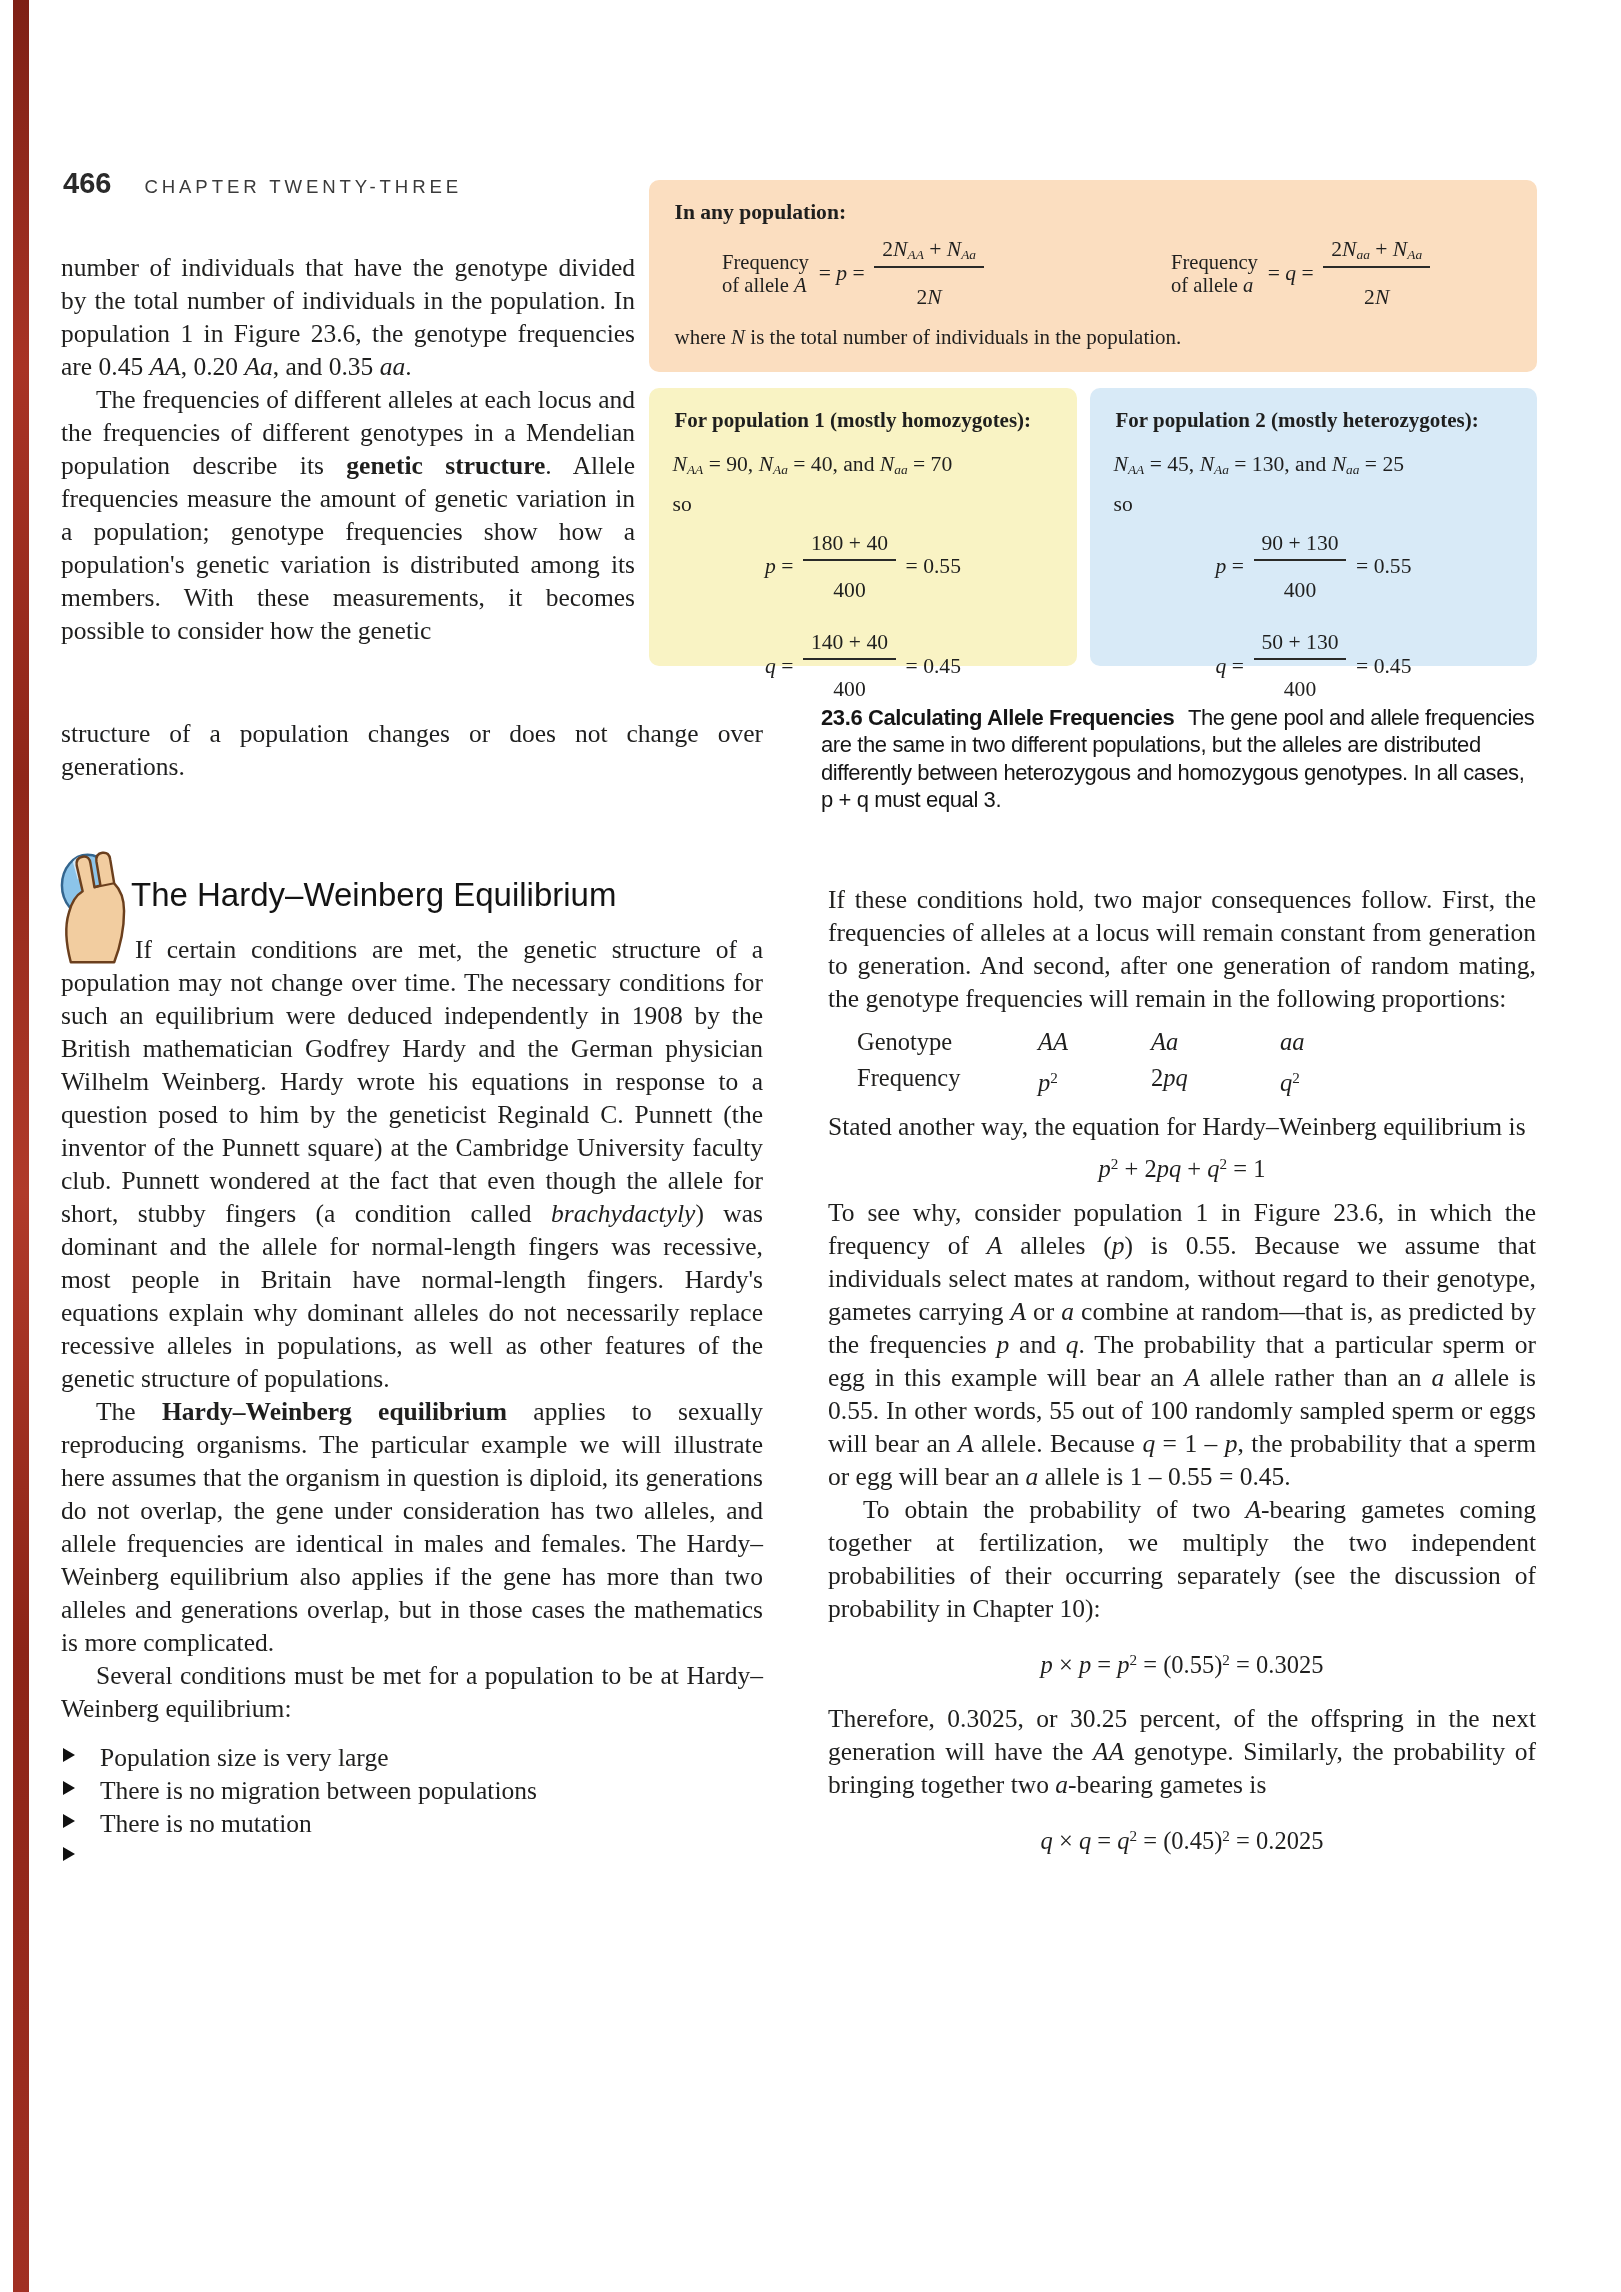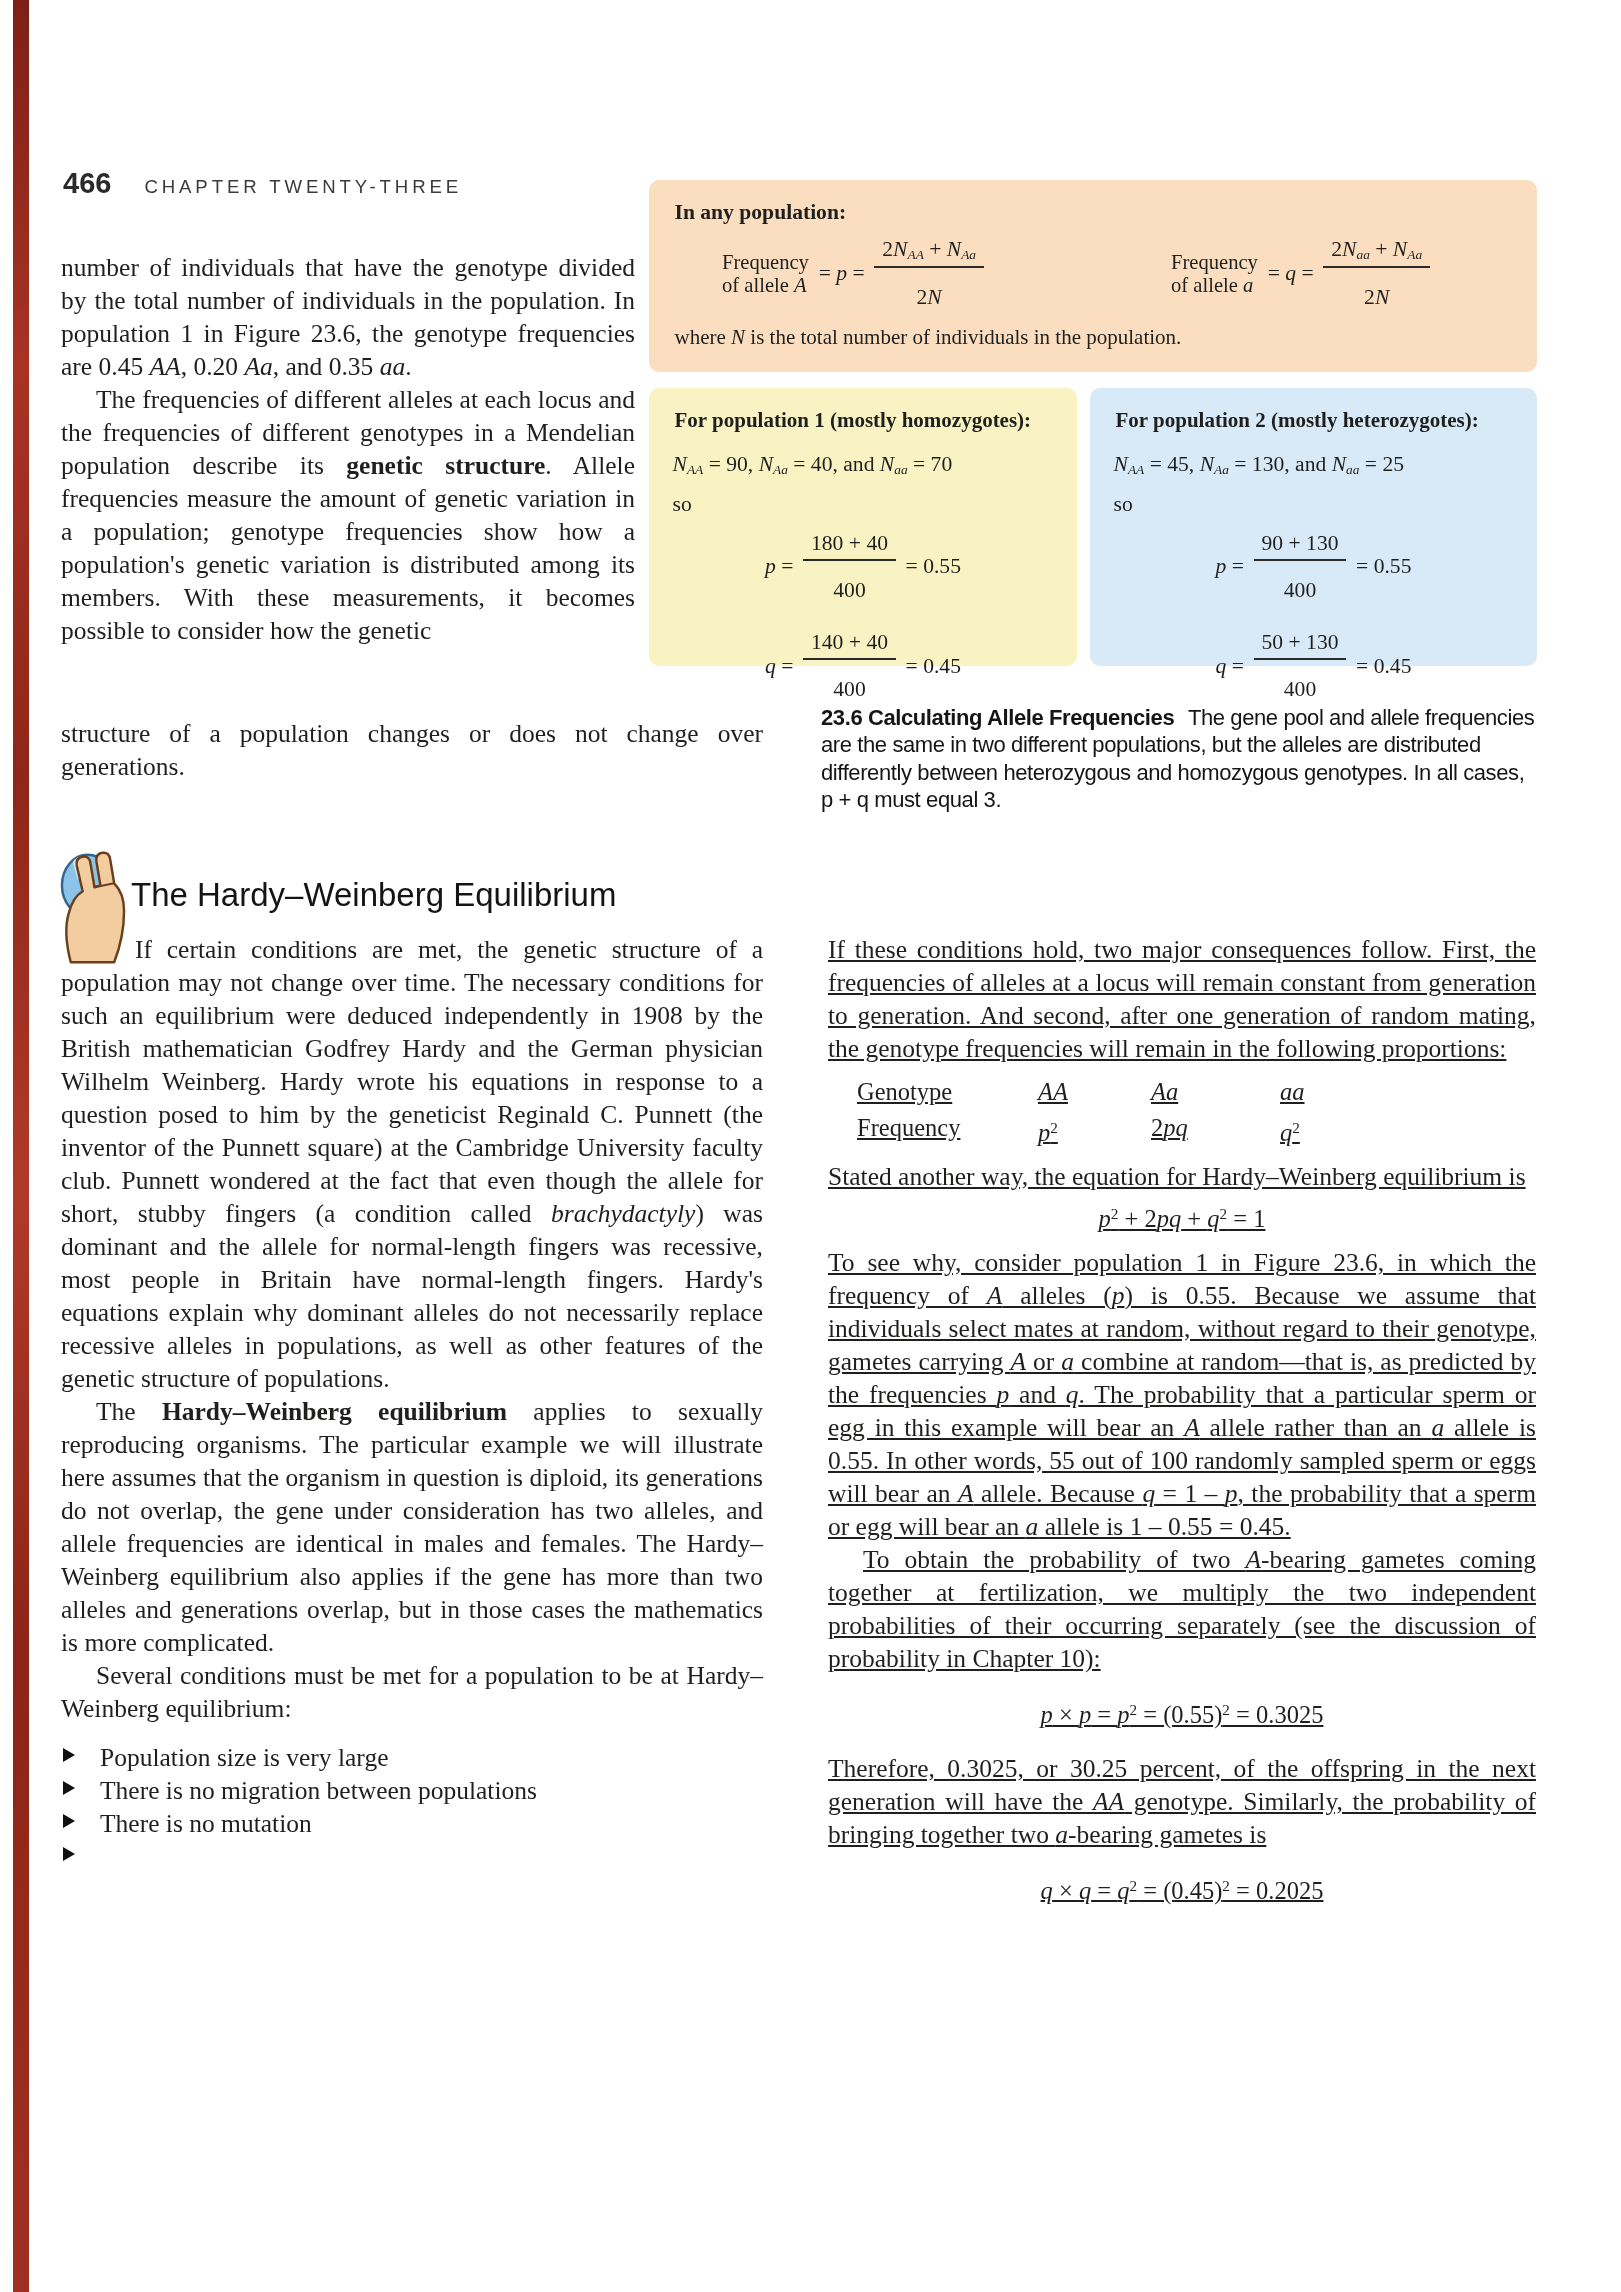--- a/index.html
+++ b/index.html
@@ -21,21 +21,21 @@
     font-family:"Liberation Sans", sans-serif;}
   .page-num{font-size:29px;font-weight:bold;color:#2a2a2a;}
   .chapter{font-size:18.6px;letter-spacing:3.9px;color:#3a3a3a;}
   
   .serifcol{font-size:25.5px;line-height:33px;text-align:justify;}
   .para{margin:0;}
   .indent{text-indent:35px;}
   .intro-a{position:absolute;left:61px;top:251px;width:574px;}
   .intro-b{position:absolute;left:61px;top:717px;width:702px;}
   .left-main{position:absolute;left:61px;top:933px;width:702px;}
-  .right-col{position:absolute;left:828px;top:933px;width:708px;text-decoration:underline;}
+  .right-col{position:absolute;left:828px;top:883px;width:708px;}
   .first-after-head{text-indent:74px;}
   
   .section-head{position:absolute;left:57px;top:849px;width:706px;height:118px;}
   .hand-icon{position:absolute;left:0;top:0;width:71px;height:116px;}
   .section-title{position:absolute;left:74px;top:27.4px;font-family:"Liberation Sans",sans-serif;
     font-size:33px;color:#141414;white-space:nowrap;}
   
   .bullets{list-style:none;margin:15.7px 0 0 0;padding:0;}
   .bullets li{position:relative;padding-left:39px;text-align:left;}
   .tri{position:absolute;left:2px;top:7.8px;width:0;height:0;display:inline-block;

